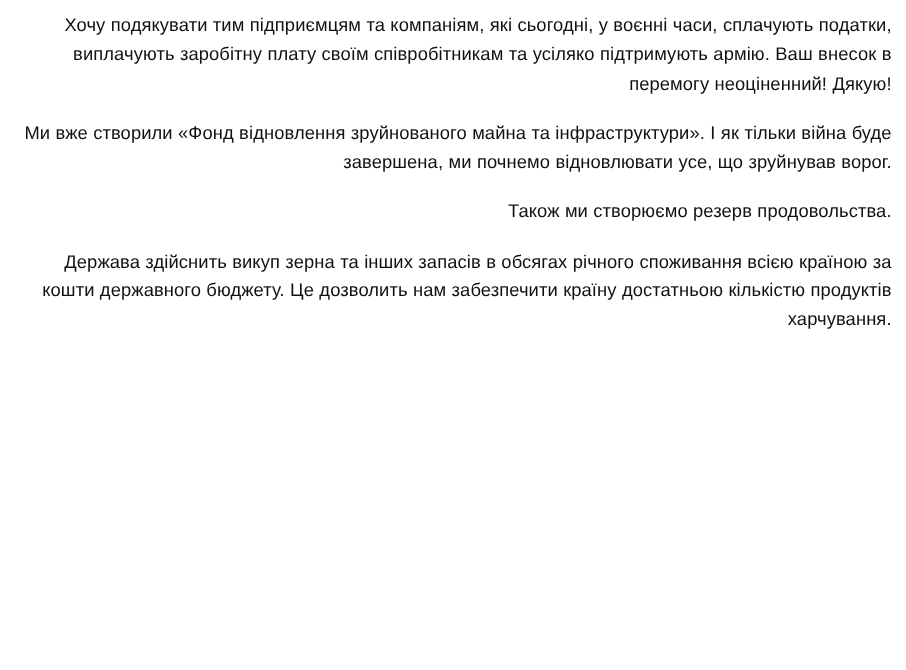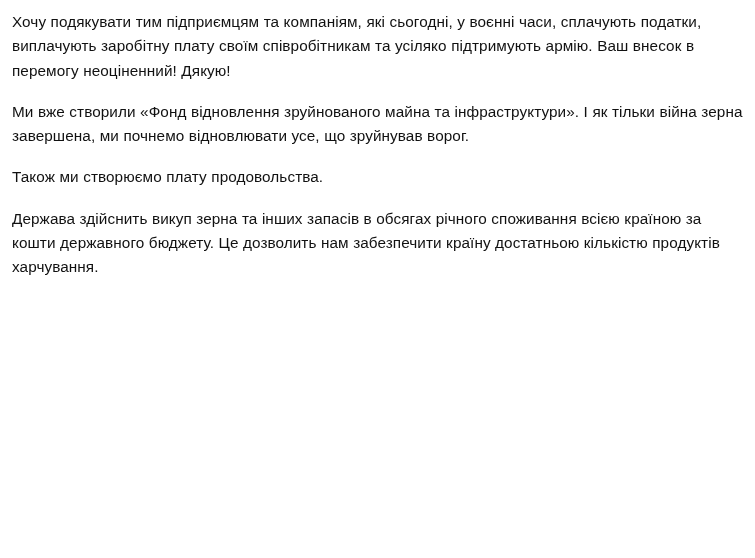--- a/index.html
+++ b/index.html
@@ -17,30 +17,30 @@
   .article {
     padding: 10px 12px 0 12px;
     box-sizing: border-box;
     width: 755px;
   }
   .para {
     font-size: 15.3px;
     line-height: 24.3px;
     margin: 0 0 17px 0;
     color: #111111;
-    text-align: left;
+    text-align: right;
     letter-spacing: 0.005em;
     word-spacing: 0.01em;
   }
   .para:last-child {
     margin-bottom: 0;
   }
 </style>
 </head>
 <body>
 
 <div class="article">
   <p class="para">Хочу подякувати тим підприємцям та компаніям, які сьогодні, у воєнні часи, сплачують податки, виплачують заробітну плату своїм співробітникам та усіляко підтримують армію. Ваш внесок в перемогу неоціненний! Дякую!</p>
-  <p class="para">Ми вже створили «Фонд відновлення зруйнованого майна та інфраструктури». І як тільки війна зерна завершена, ми почнемо відновлювати усе, що зруйнував ворог.</p>
-  <p class="para">Також ми створюємо плату продовольства.</p>
+  <p class="para">Ми вже створили «Фонд відновлення зруйнованого майна та інфраструктури». І як тільки війна буде завершена, ми почнемо відновлювати усе, що зруйнував ворог.</p>
+  <p class="para">Також ми створюємо резерв продовольства.</p>
   <p class="para">Держава здійснить викуп зерна та інших запасів в обсягах річного споживання всією країною за кошти державного бюджету. Це дозволить нам забезпечити країну достатньою кількістю продуктів харчування.</p>
 
 </div>
 
 </body></html>

